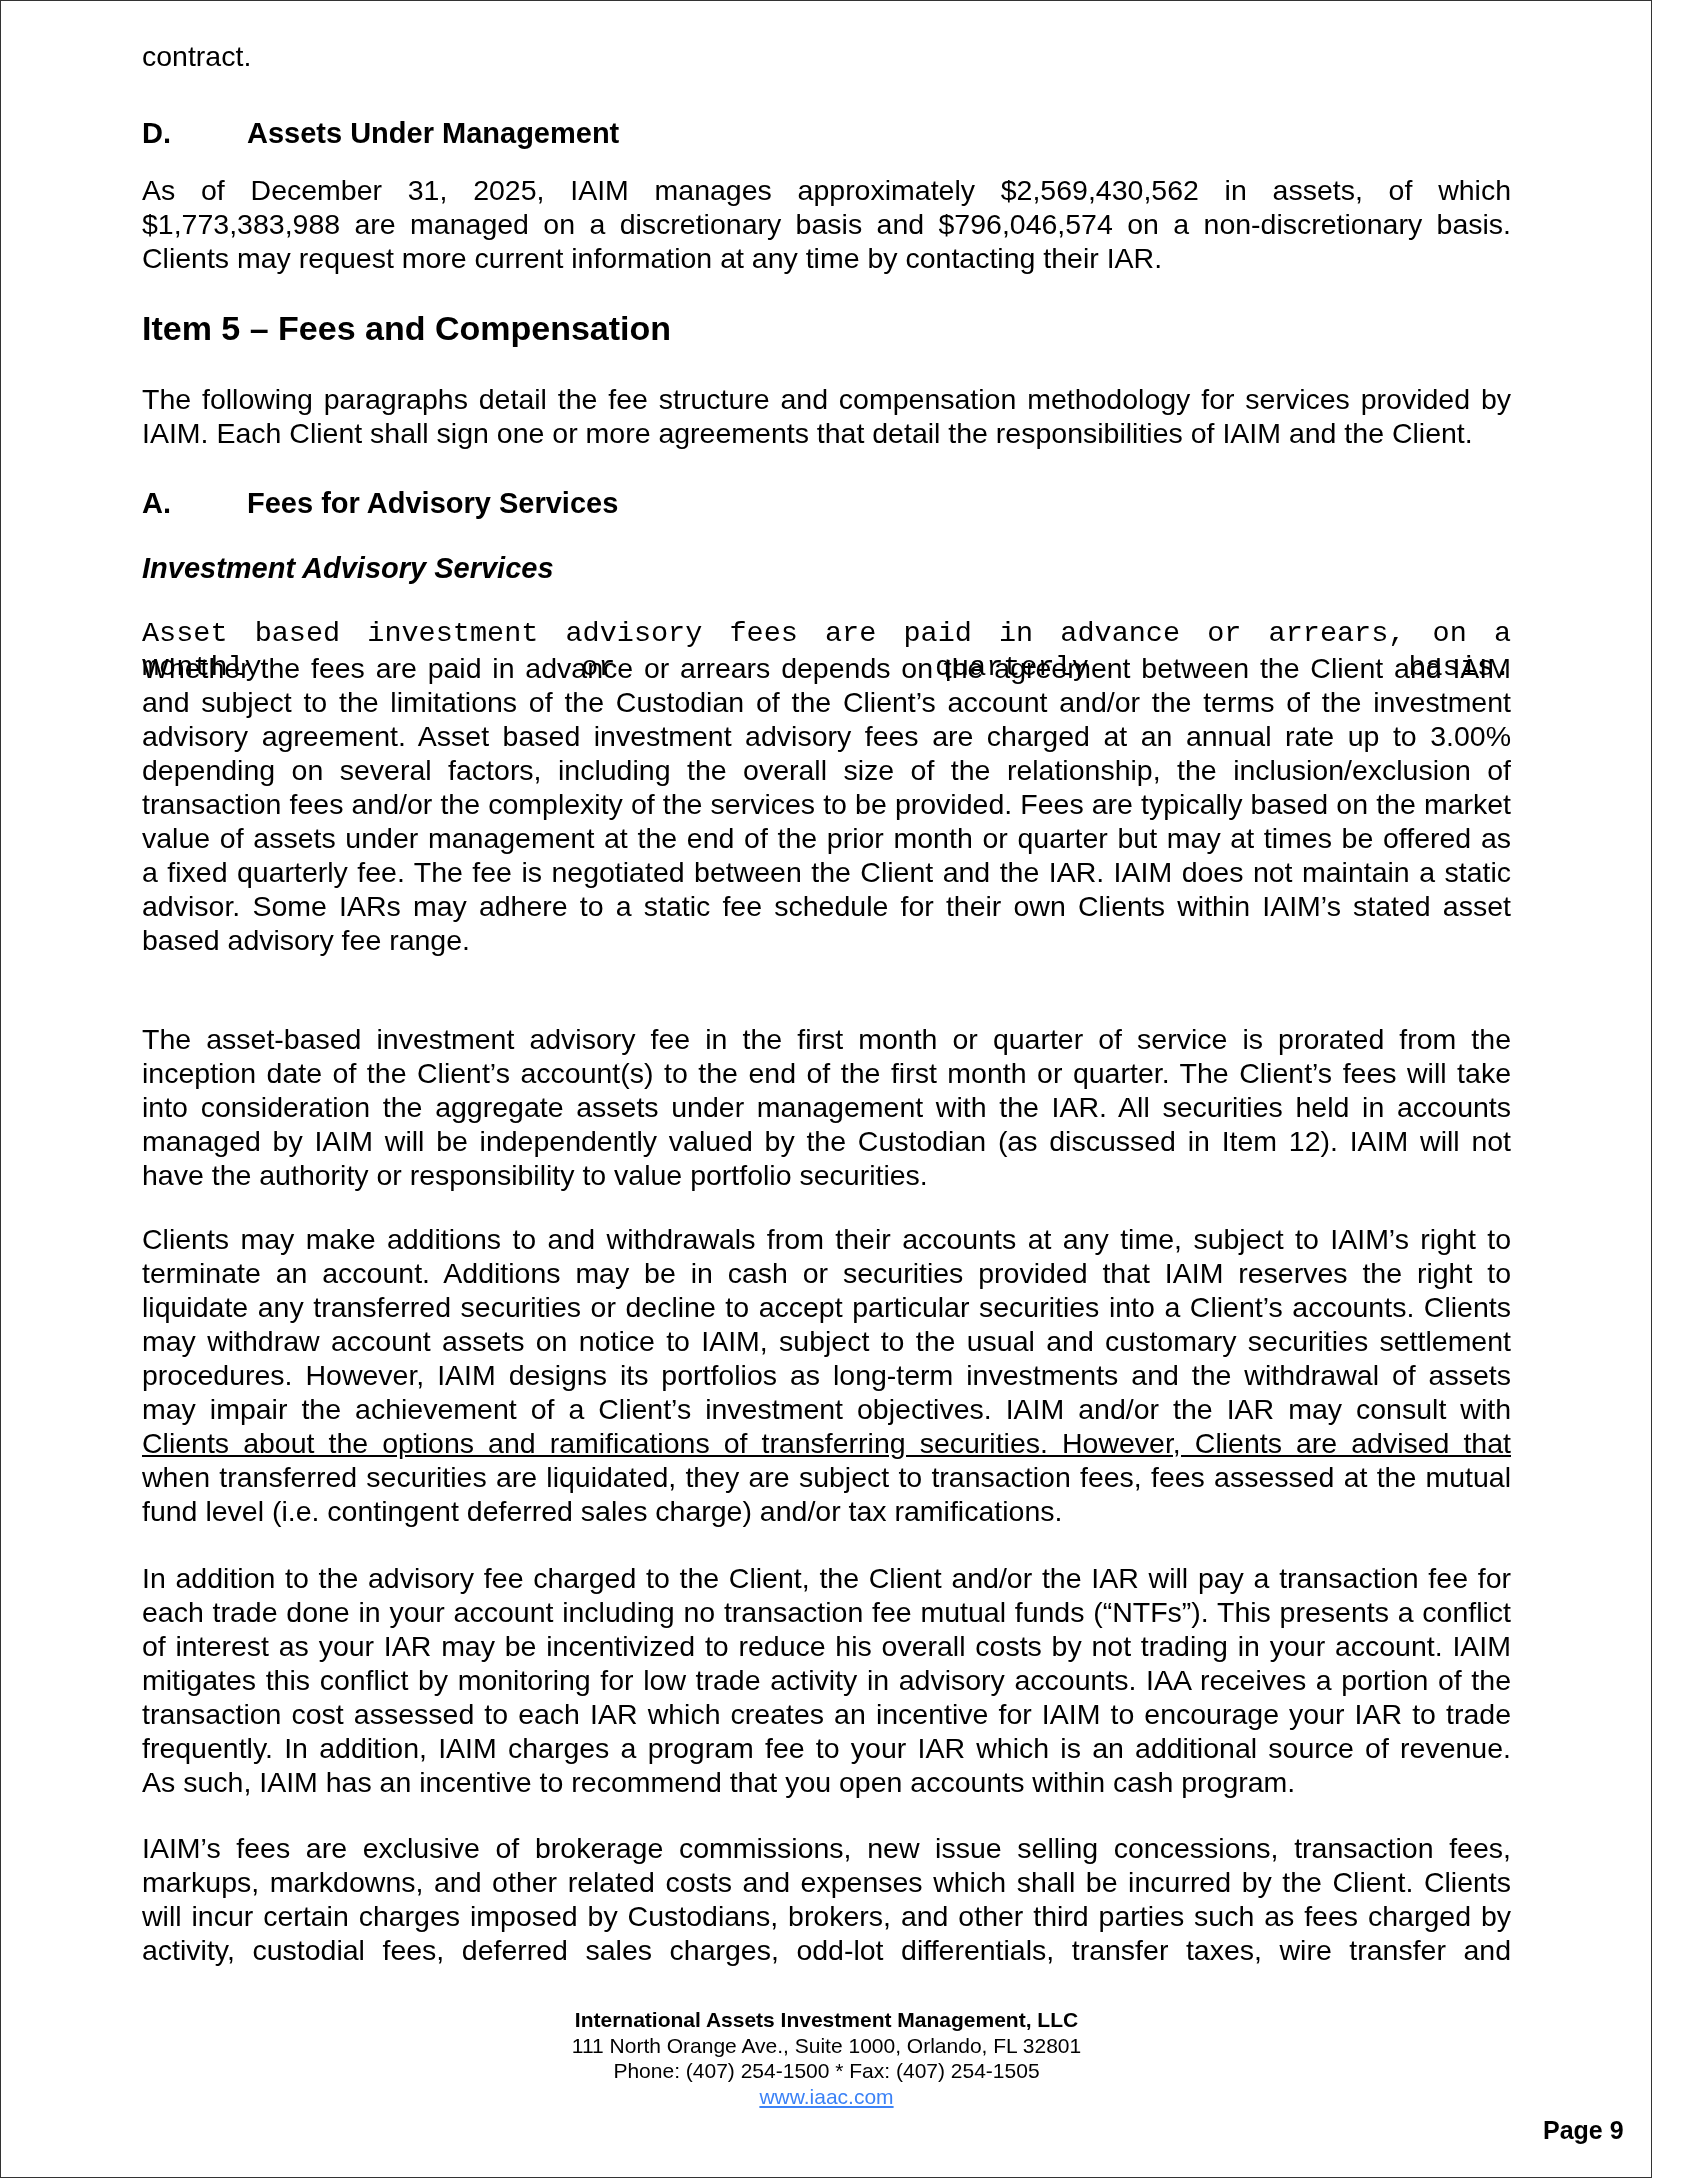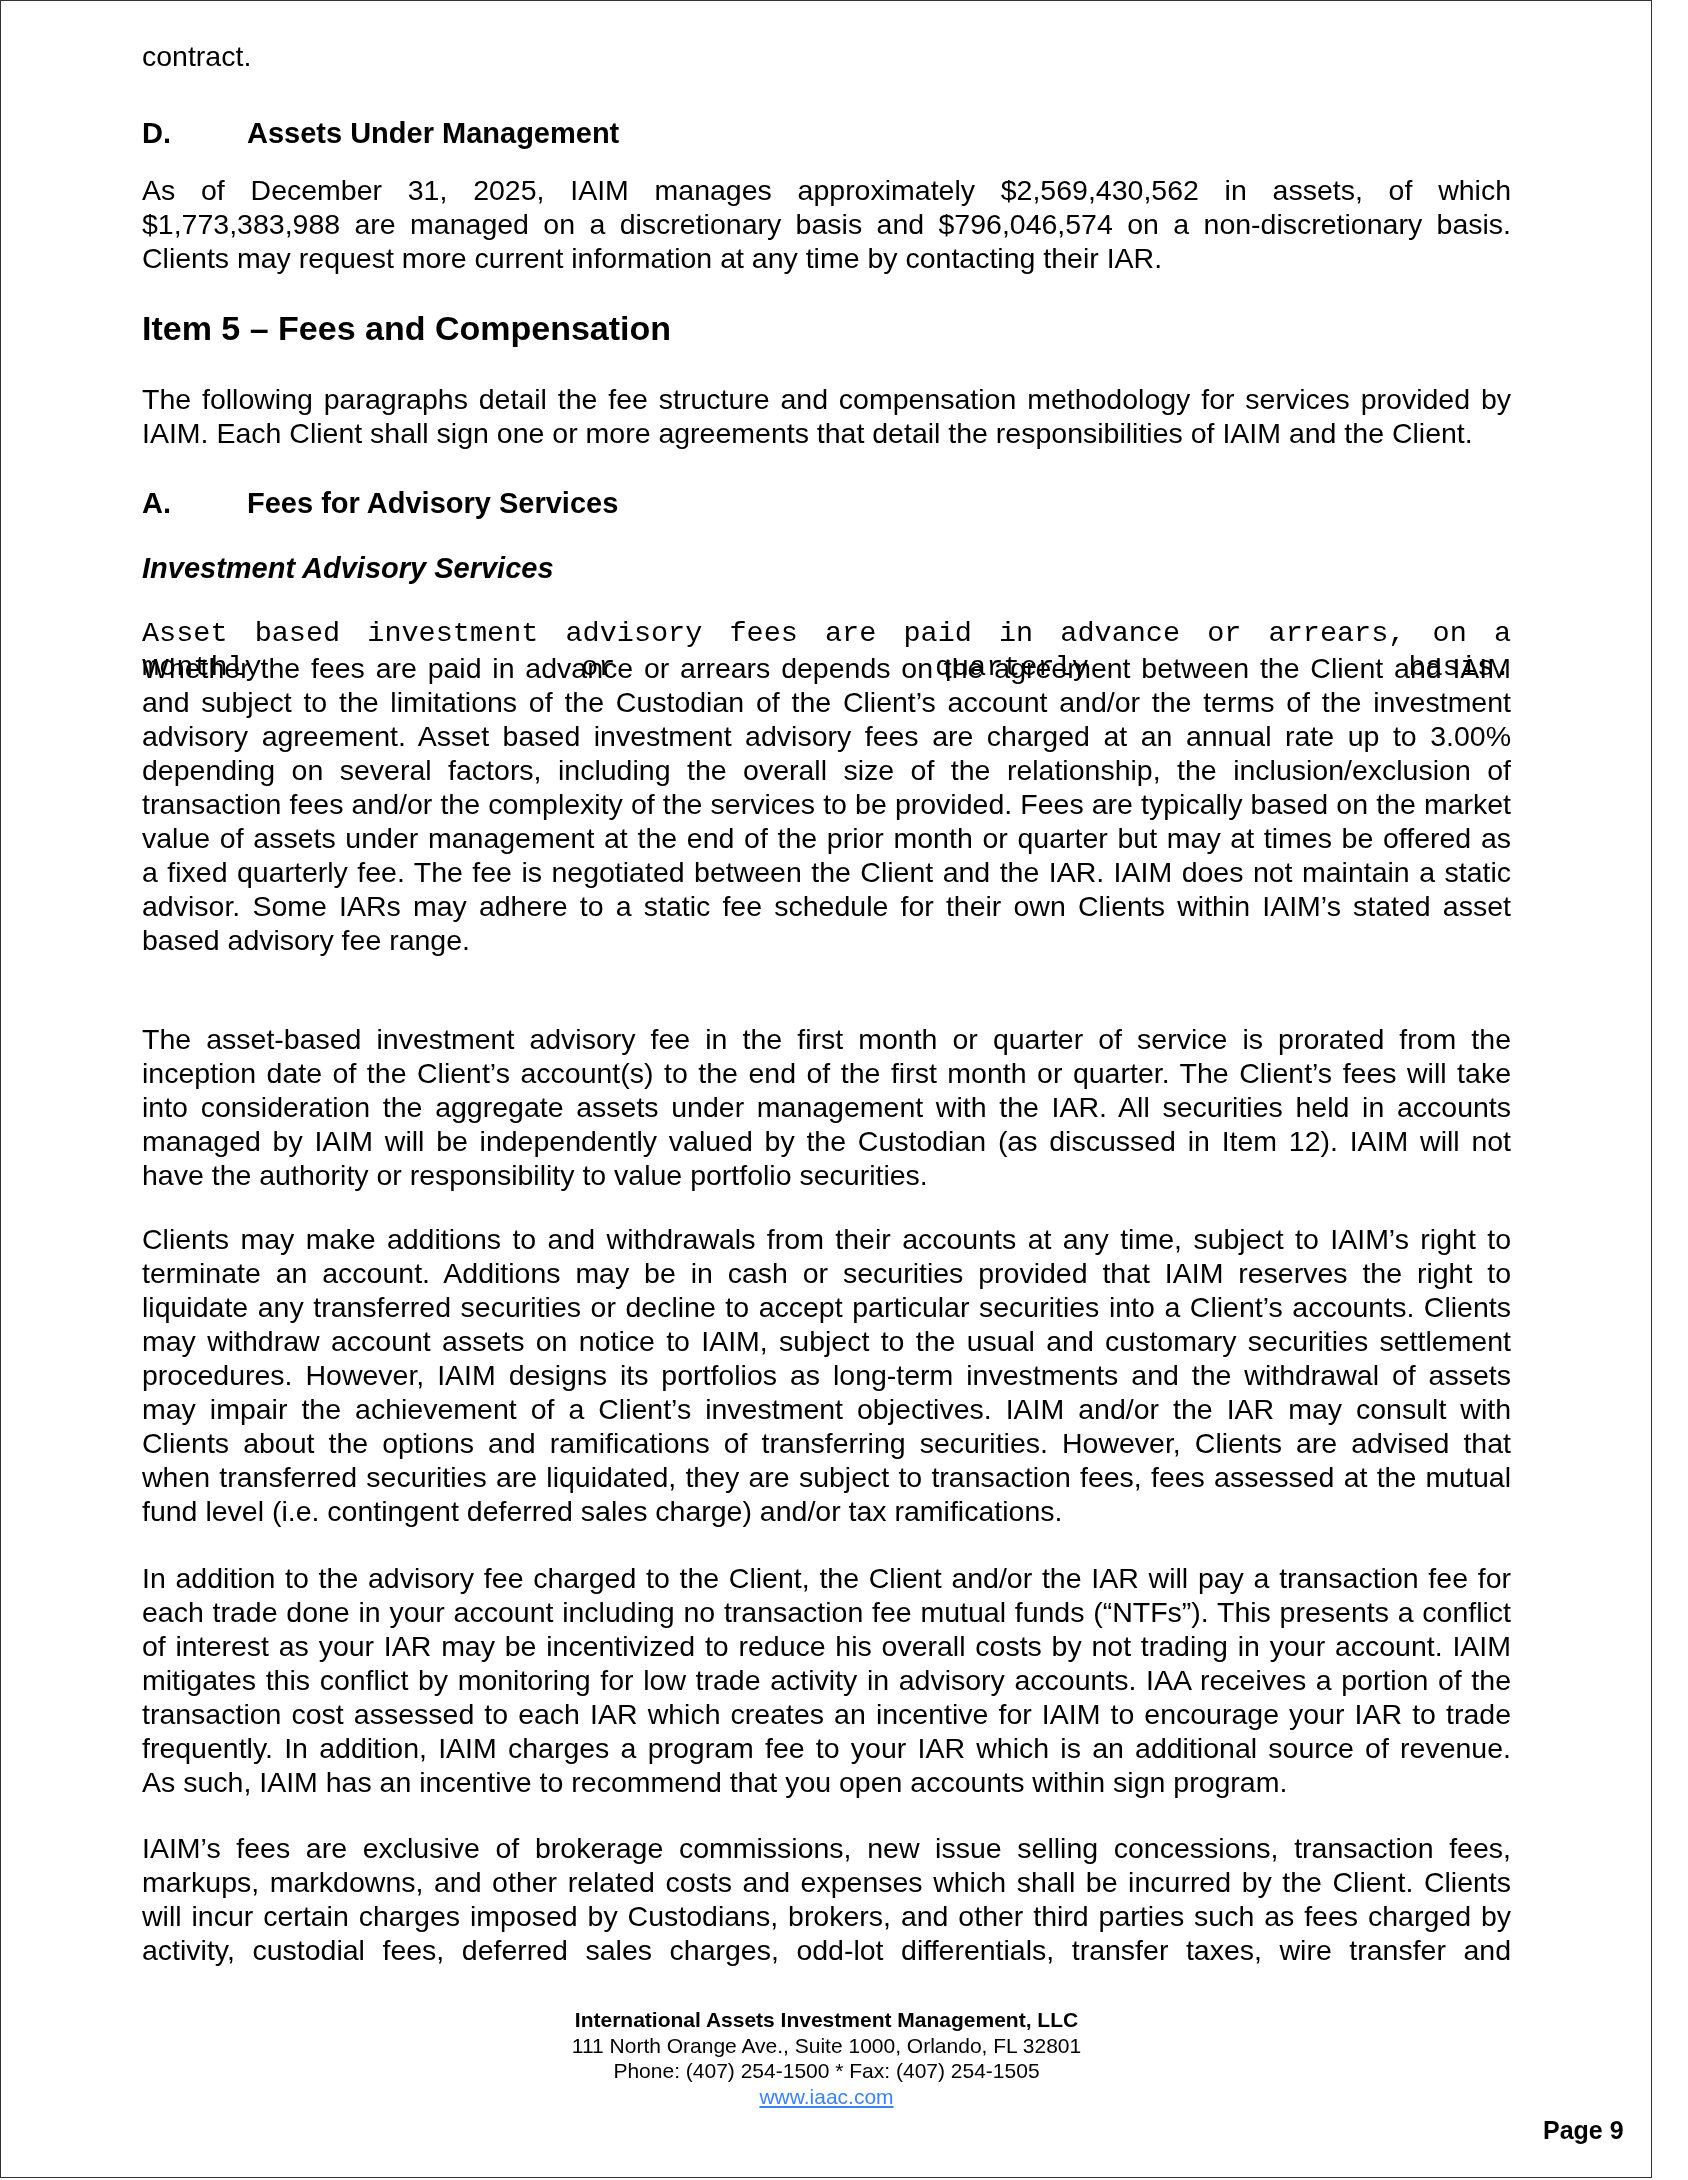--- a/index.html
+++ b/index.html
@@ -73,33 +73,33 @@
   <span class="line last" style="white-space: normal;">have the authority or responsibility to value portfolio securities.</span>
 </div>
 
 <div class="para" style="top:1222px;">
   <span class="line" style="white-space: normal;">Clients may make additions to and withdrawals from their accounts at any time, subject to IAIM’s right to</span>
   <span class="line" style="white-space: normal;">terminate an account. Additions may be in cash or securities provided that IAIM reserves the right to</span>
   <span class="line" style="white-space: normal;">liquidate any transferred securities or decline to accept particular securities into a Client’s accounts. Clients</span>
   <span class="line" style="white-space: normal;">may withdraw account assets on notice to IAIM, subject to the usual and customary securities settlement</span>
   <span class="line" style="white-space: normal;">procedures. However, IAIM designs its portfolios as long-term investments and the withdrawal of assets</span>
   <span class="line" style="white-space: normal;">may impair the achievement of a Client’s investment objectives. IAIM and/or the IAR may consult with</span>
-  <span class="line" style="white-space: normal;">Clients about the options and ramifications of transferring securities. However, Clients are advised that</span>
+  <span class="line" style="white-space: normal; text-decoration: underline;">Clients about the options and ramifications of transferring securities. However, Clients are advised that</span>
   <span class="line" style="white-space: normal;">when transferred securities are liquidated, they are subject to transaction fees, fees assessed at the mutual</span>
   <span class="line last" style="white-space: normal;">fund level (i.e. contingent deferred sales charge) and/or tax ramifications.</span>
 </div>
 
 <div class="para" style="top:1561px;">
   <span class="line" style="white-space: normal;">In addition to the advisory fee charged to the Client, the Client and/or the IAR will pay a transaction fee for</span>
   <span class="line" style="white-space: normal;">each trade done in your account including no transaction fee mutual funds (“NTFs”). This presents a conflict</span>
   <span class="line" style="white-space: normal;">of interest as your IAR may be incentivized to reduce his overall costs by not trading in your account. IAIM</span>
   <span class="line" style="white-space: normal;">mitigates this conflict by monitoring for low trade activity in advisory accounts. IAA receives a portion of the</span>
   <span class="line" style="white-space: normal;">transaction cost assessed to each IAR which creates an incentive for IAIM to encourage your IAR to trade</span>
   <span class="line" style="white-space: normal;">frequently. In addition, IAIM charges a program fee to your IAR which is an additional source of revenue.</span>
-  <span class="line last" style="white-space: normal;">As such, IAIM has an incentive to recommend that you open accounts within sign program.</span>
+  <span class="line last" style="white-space: normal;">As such, IAIM has an incentive to recommend that you open accounts within cash program.</span>
 </div>
 
 <div class="para" style="top:1831px;">
   <span class="line" style="white-space: normal;">IAIM’s fees are exclusive of brokerage commissions, new issue selling concessions, transaction fees,</span>
   <span class="line" style="white-space: normal;">markups, markdowns, and other related costs and expenses which shall be incurred by the Client. Clients</span>
   <span class="line" style="white-space: normal;">will incur certain charges imposed by Custodians, brokers, and other third parties such as fees charged by</span>
   <span class="line" style="white-space: normal;">activity, custodial fees, deferred sales charges, odd-lot differentials, transfer taxes, wire transfer and</span>
 </div>
 
 <div class="footer">

